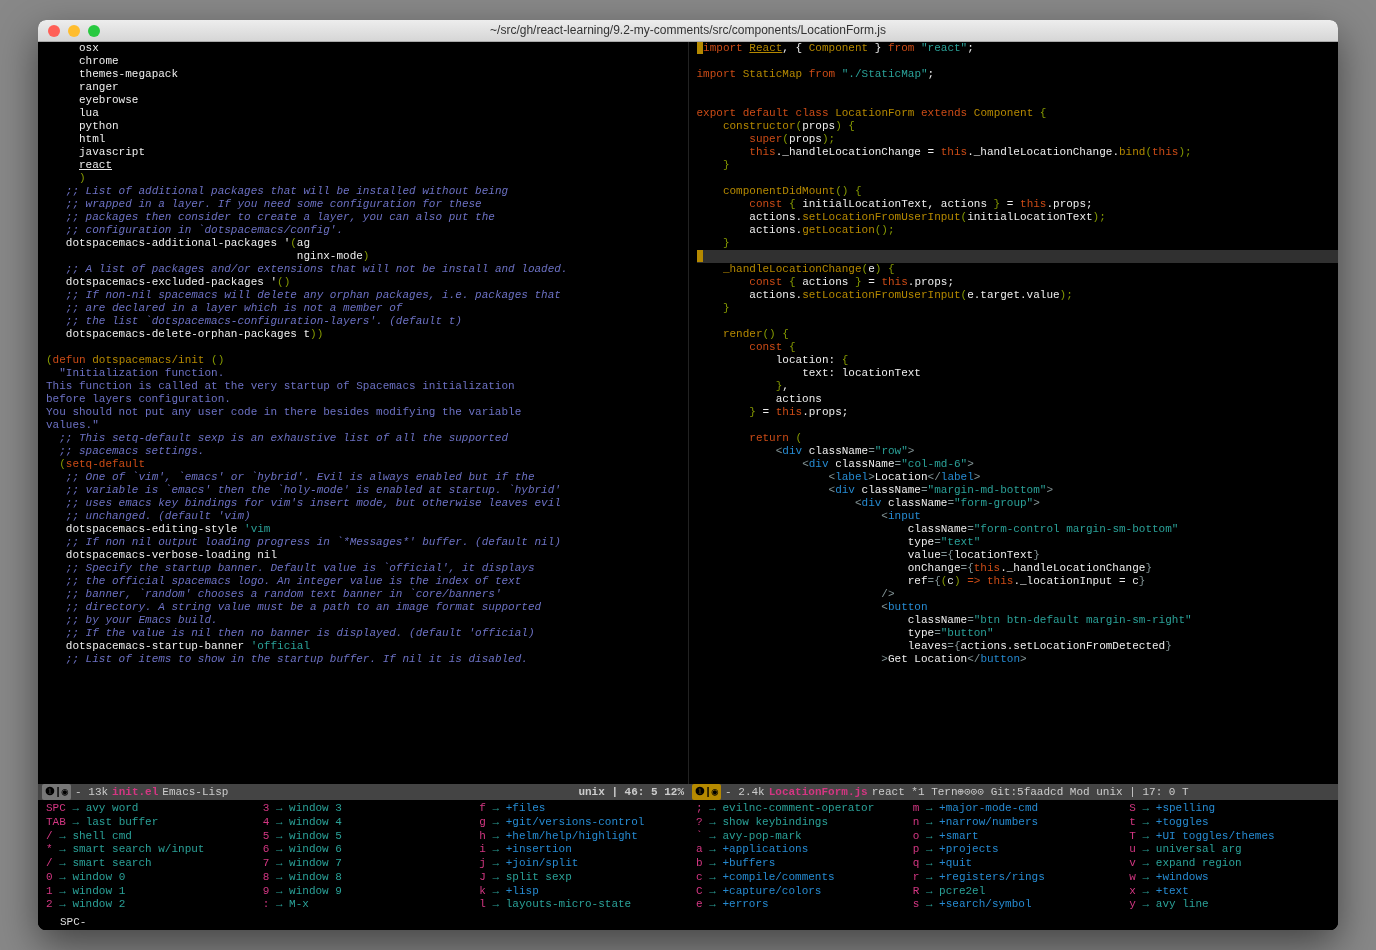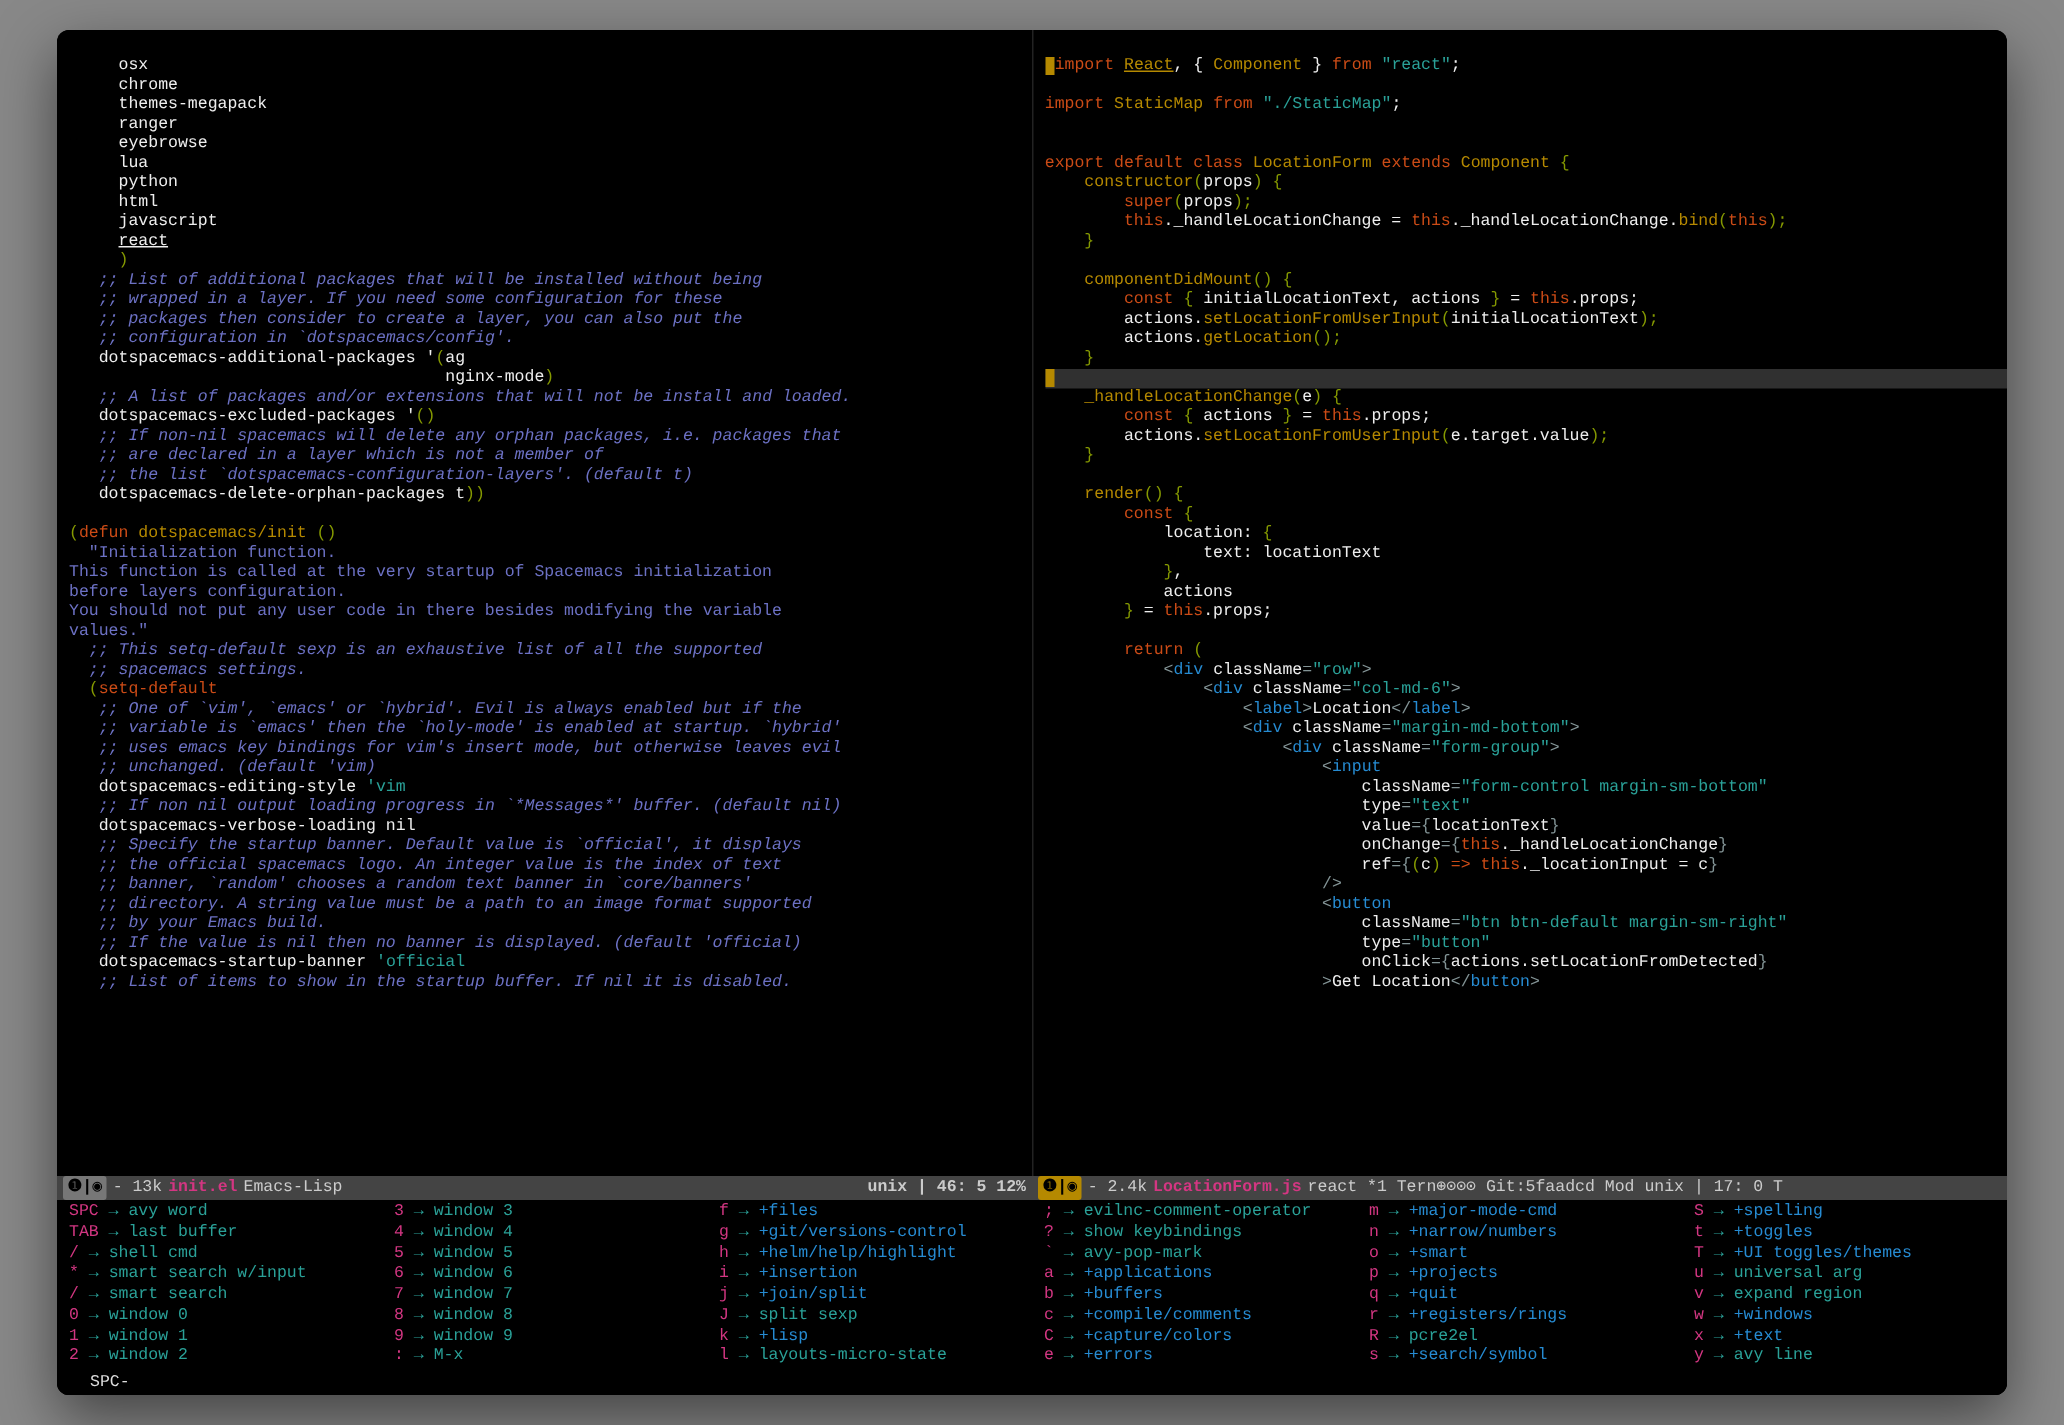--- a/index.html
+++ b/index.html
@@ -57,21 +57,21 @@
       display:flex;
       overflow:hidden;
     }
     .pane {
       flex:1;
       overflow:hidden;
       position: relative;
     }
     .pane.left { border-right:1px solid #222; }
     .code {
-      padding: 18px 0 4px 8px;
+      padding: 0 0 4px 8px;
       white-space: pre;
       font-size: 11px;
       line-height: 13px;
       letter-spacing: 0;
     }
     .modelines { display:flex; }
     .modeline {
       flex:1;
       background:#444;
       color:#ccc;
@@ -114,20 +114,28 @@
     .c-white { color:#eee; }
     .c-dim { color:#839496; }
     .c-teal { color:#2aa198; }
     .hl-line { background:#303030; display:inline-block; width:100%; }
     .cursor { background:#b58900; color:#000; }
   </style>
 </head>
 <body>
 
 <div class="window">
+  <div class="titlebar">
+    <div class="traffic-lights">
+      <div class="tl red"></div>
+      <div class="tl yellow"></div>
+      <div class="tl green"></div>
+    </div>
+    <div class="title">~/src/gh/react-learning/9.2-my-comments/src/components/LocationForm.js</div>
+  </div>
 
   <div class="editor">
     <div class="panes">
 
       <div class="pane left">
         <div class="code"><span class="c-white">     <span>osx</span>
      <span>chrome</span>
      <span>themes-megapack</span>
      <span>ranger</span>
      <span>eyebrowse</span>
@@ -216,21 +224,21 @@
                             <span class="c-dim">&lt;</span><span class="c-type">input</span>
                                 <span class="c-white">className</span><span class="c-dim">=</span><span class="c-str">"form-control margin-sm-bottom"</span>
                                 <span class="c-white">type</span><span class="c-dim">=</span><span class="c-str">"text"</span>
                                 <span class="c-white">value</span><span class="c-dim">={</span><span class="c-white">locationText</span><span class="c-dim">}</span>
                                 <span class="c-white">onChange</span><span class="c-dim">={</span><span class="c-kw">this</span><span class="c-white">._handleLocationChange</span><span class="c-dim">}</span>
                                 <span class="c-white">ref</span><span class="c-dim">={</span><span class="c-paren">(</span><span class="c-white">c</span><span class="c-paren">)</span> <span class="c-kw">=&gt;</span> <span class="c-kw">this</span><span class="c-white">._locationInput = c</span><span class="c-dim">}</span>
                             <span class="c-dim">/&gt;</span>
                             <span class="c-dim">&lt;</span><span class="c-type">button</span>
                                 <span class="c-white">className</span><span class="c-dim">=</span><span class="c-str">"btn btn-default margin-sm-right"</span>
                                 <span class="c-white">type</span><span class="c-dim">=</span><span class="c-str">"button"</span>
-                                <span class="c-white">onClick</span><span class="c-dim">={</span><span class="c-white">actions.setLocationFromDetected</span><span class="c-dim">}</span>
+                                <span class="c-white">leaves</span><span class="c-dim">={</span><span class="c-white">actions.setLocationFromDetected</span><span class="c-dim">}</span>
                             <span class="c-dim">&gt;</span><span class="c-white">Get Location</span><span class="c-dim">&lt;/</span><span class="c-type">button</span><span class="c-dim">&gt;</span></div>
       </div>
     </div>
 
     <div class="modelines">
       <div class="modeline">
         <span class="badge gray">❶|◉</span>
         <span>- 13k</span>
         <span class="fn">init.el</span>
         <span>Emacs-Lisp</span>

